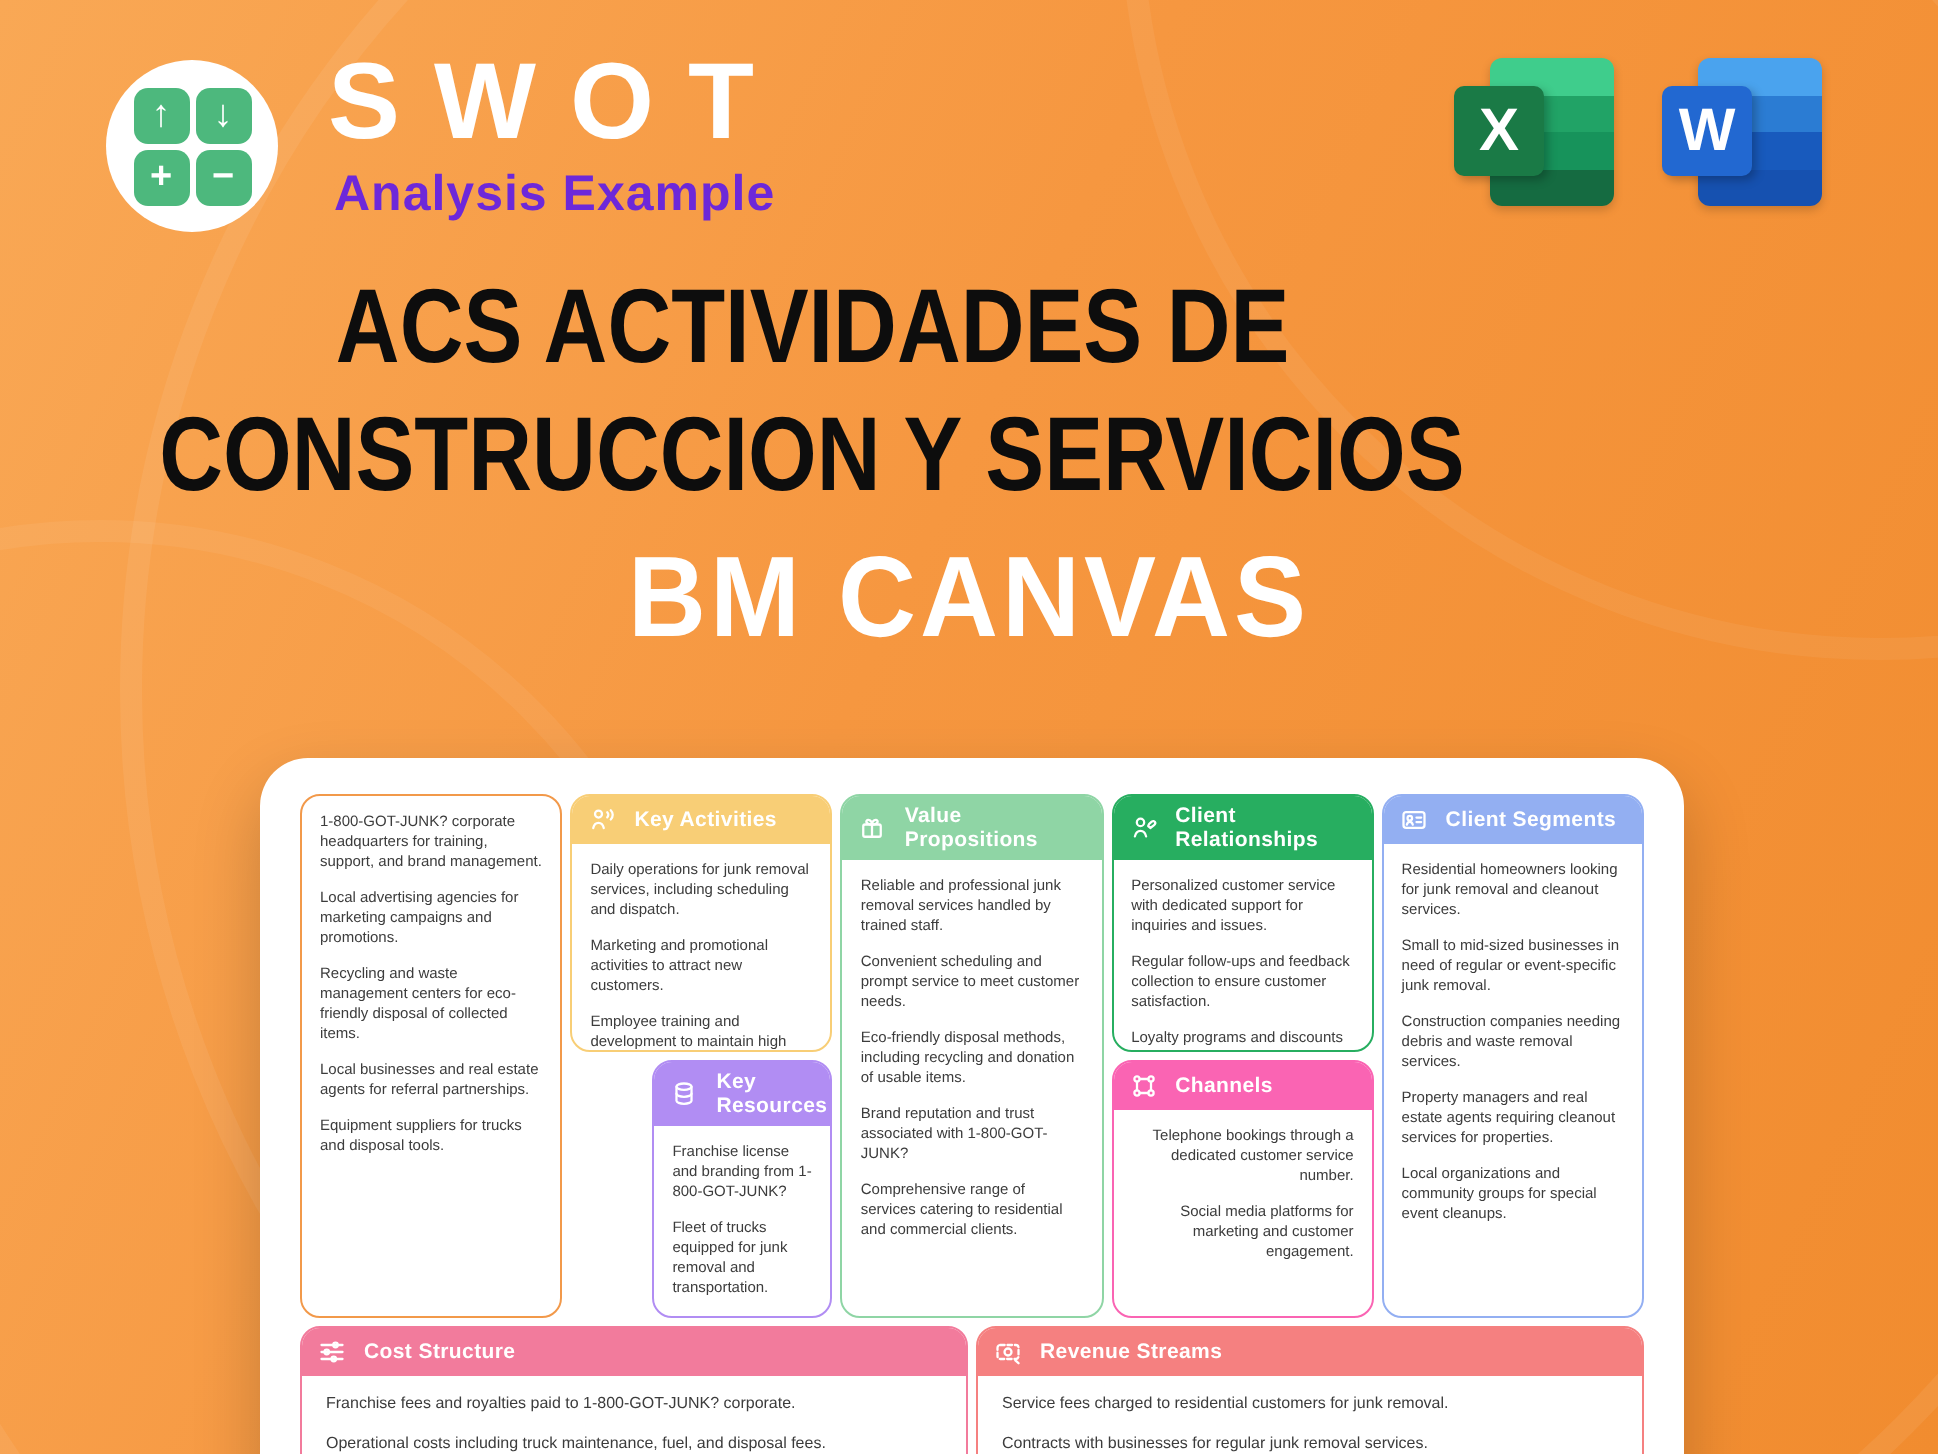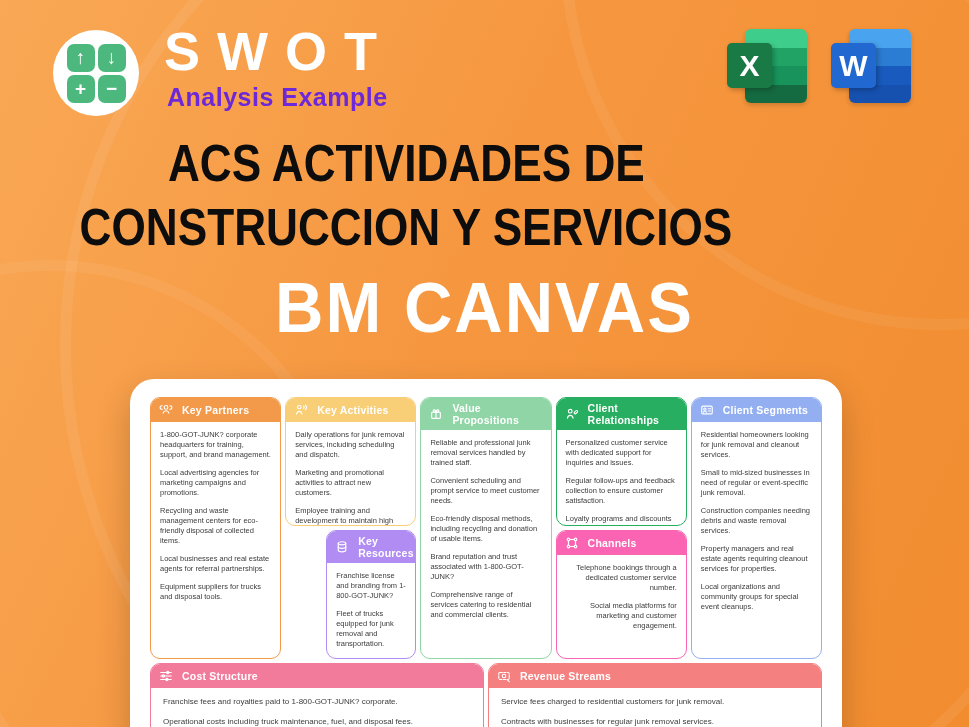--- a/index.html
+++ b/index.html
@@ -61,21 +61,21 @@
   
   .company-line {
     position:absolute; left:16px; width:780px; text-align:center;
     color:#0d0d0d; font-weight:800; font-size:46px; white-space:nowrap;
   }
   .company-line span { display:inline-block; transform:scale(0.96,1.14); transform-origin:center top; }
   .company-line.l1 { top:132px; }
   .company-line.l2 { top:196px; }
   .canvas-title {
     position:absolute; left:0; top:266px; width:969px; text-align:center;
-    color:#fff; font-weight:800; font-size:67px; letter-spacing:2px; white-space:nowrap;
+    color:#fff; font-weight:800; font-size:54px; letter-spacing:2px; white-space:nowrap;
   }
   .canvas-title span { display:inline-block; transform:scale(1,1.06); transform-origin:center top; }
 
   
   .canvas-card {
     position:absolute; left:130px; top:379px; width:712px; height:620px;
     background:#fff; border-radius:24px;
     box-shadow:0 14px 34px rgba(0,0,0,0.20);
     padding:18px 20px;
   }
@@ -147,31 +147,20 @@
 </div>
 
 <div class="company-line l1"><span>ACS ACTIVIDADES DE</span></div>
 <div class="company-line l2"><span>CONSTRUCCION Y SERVICIOS</span></div>
 <div class="canvas-title"><span>BM CANVAS</span></div>
 
 <div class="canvas-card">
   <div class="grid-top">
 
     <div class="panel span2" style="--c: #F2994A;">
-      <div class="panel-header">
-        <span class="hicon">
-          <svg class="ic" viewBox="0 0 16 16">
-              <circle cx="8" cy="5" r="2.1"></circle>
-              <path d="M4.7 11.5c.5-1.8 1.8-2.7 3.3-2.7s2.8.9 3.3 2.7"></path>
-              <path d="M3.6 3.2a2 2 0 1 0 .2 3.9"></path>
-              <path d="M12.4 3.2a2 2 0 1 1-.2 3.9"></path>
-            </svg>
-        </span>
-        <span class="panel-title">Key Partners</span>
-      </div>
       <div class="panel-body">
         <p>1-800-GOT-JUNK? corporate headquarters for training, support, and brand management.</p>
         <p>Local advertising agencies for marketing campaigns and promotions.</p>
         <p>Recycling and waste management centers for eco-friendly disposal of collected items.</p>
         <p>Local businesses and real estate agents for referral partnerships.</p>
         <p>Equipment suppliers for trucks and disposal tools.</p>
       </div>
     </div>
 
     <div class="panel" style="--c: #F8CE76;">

